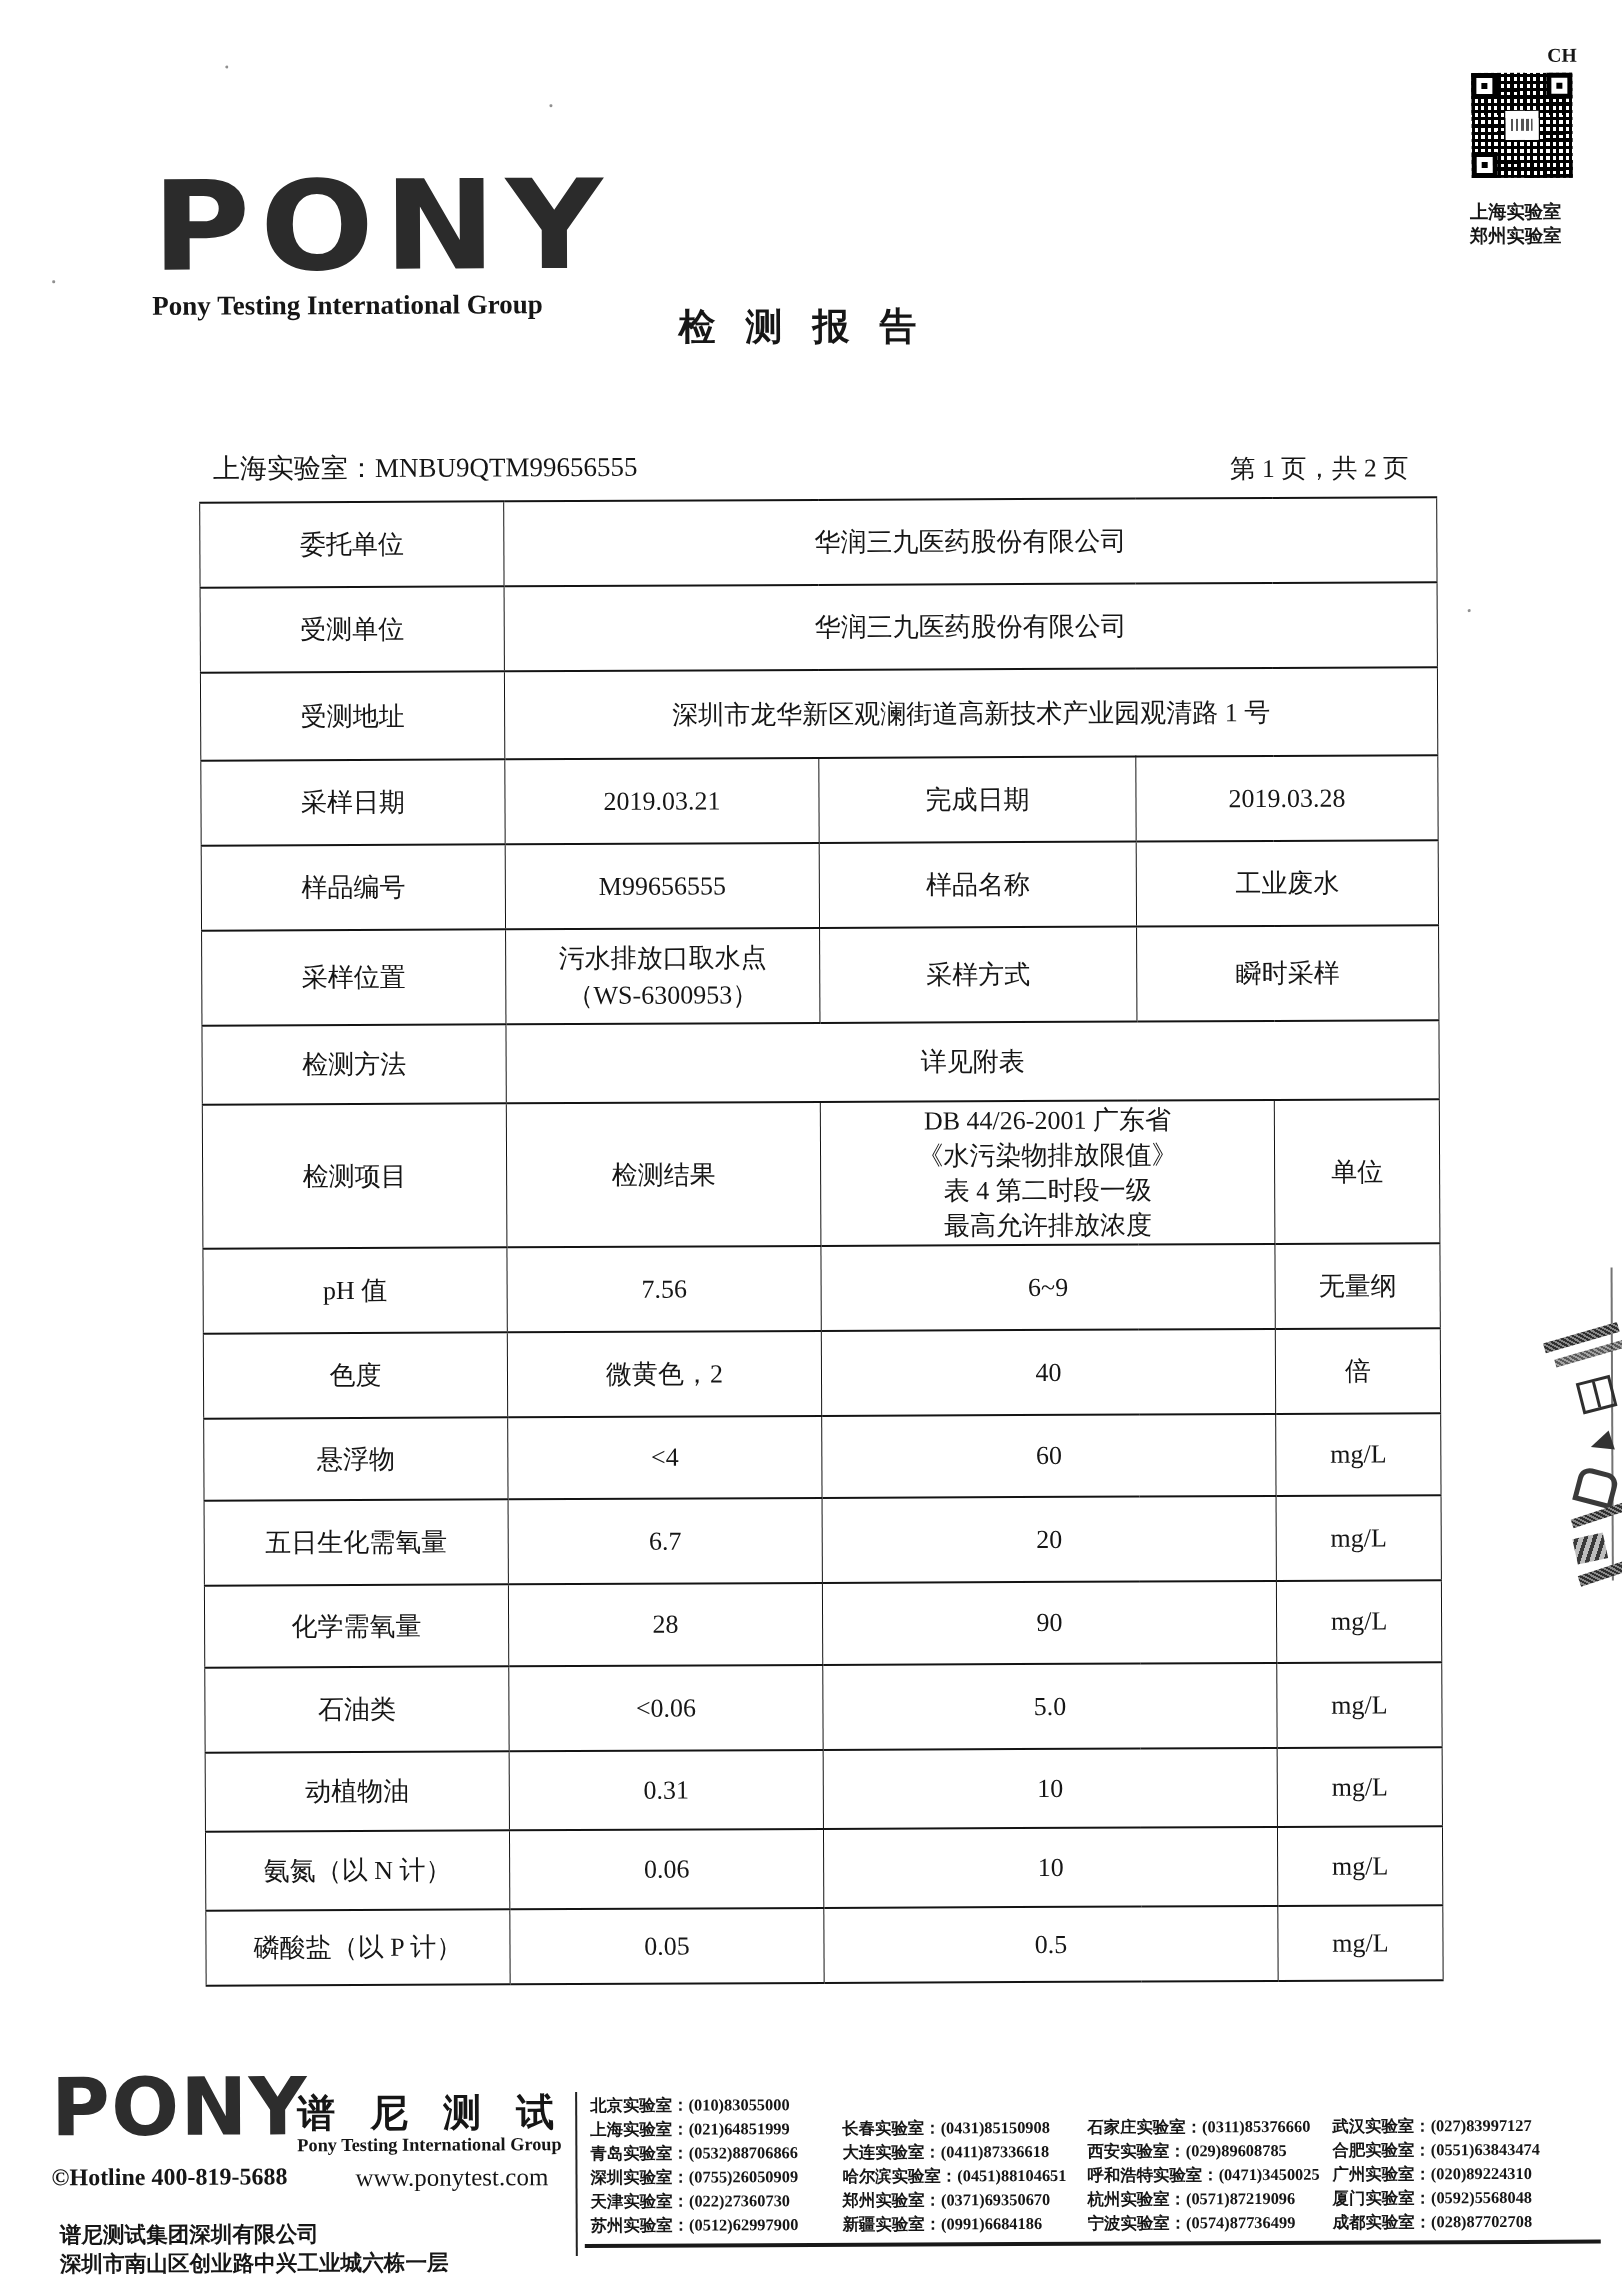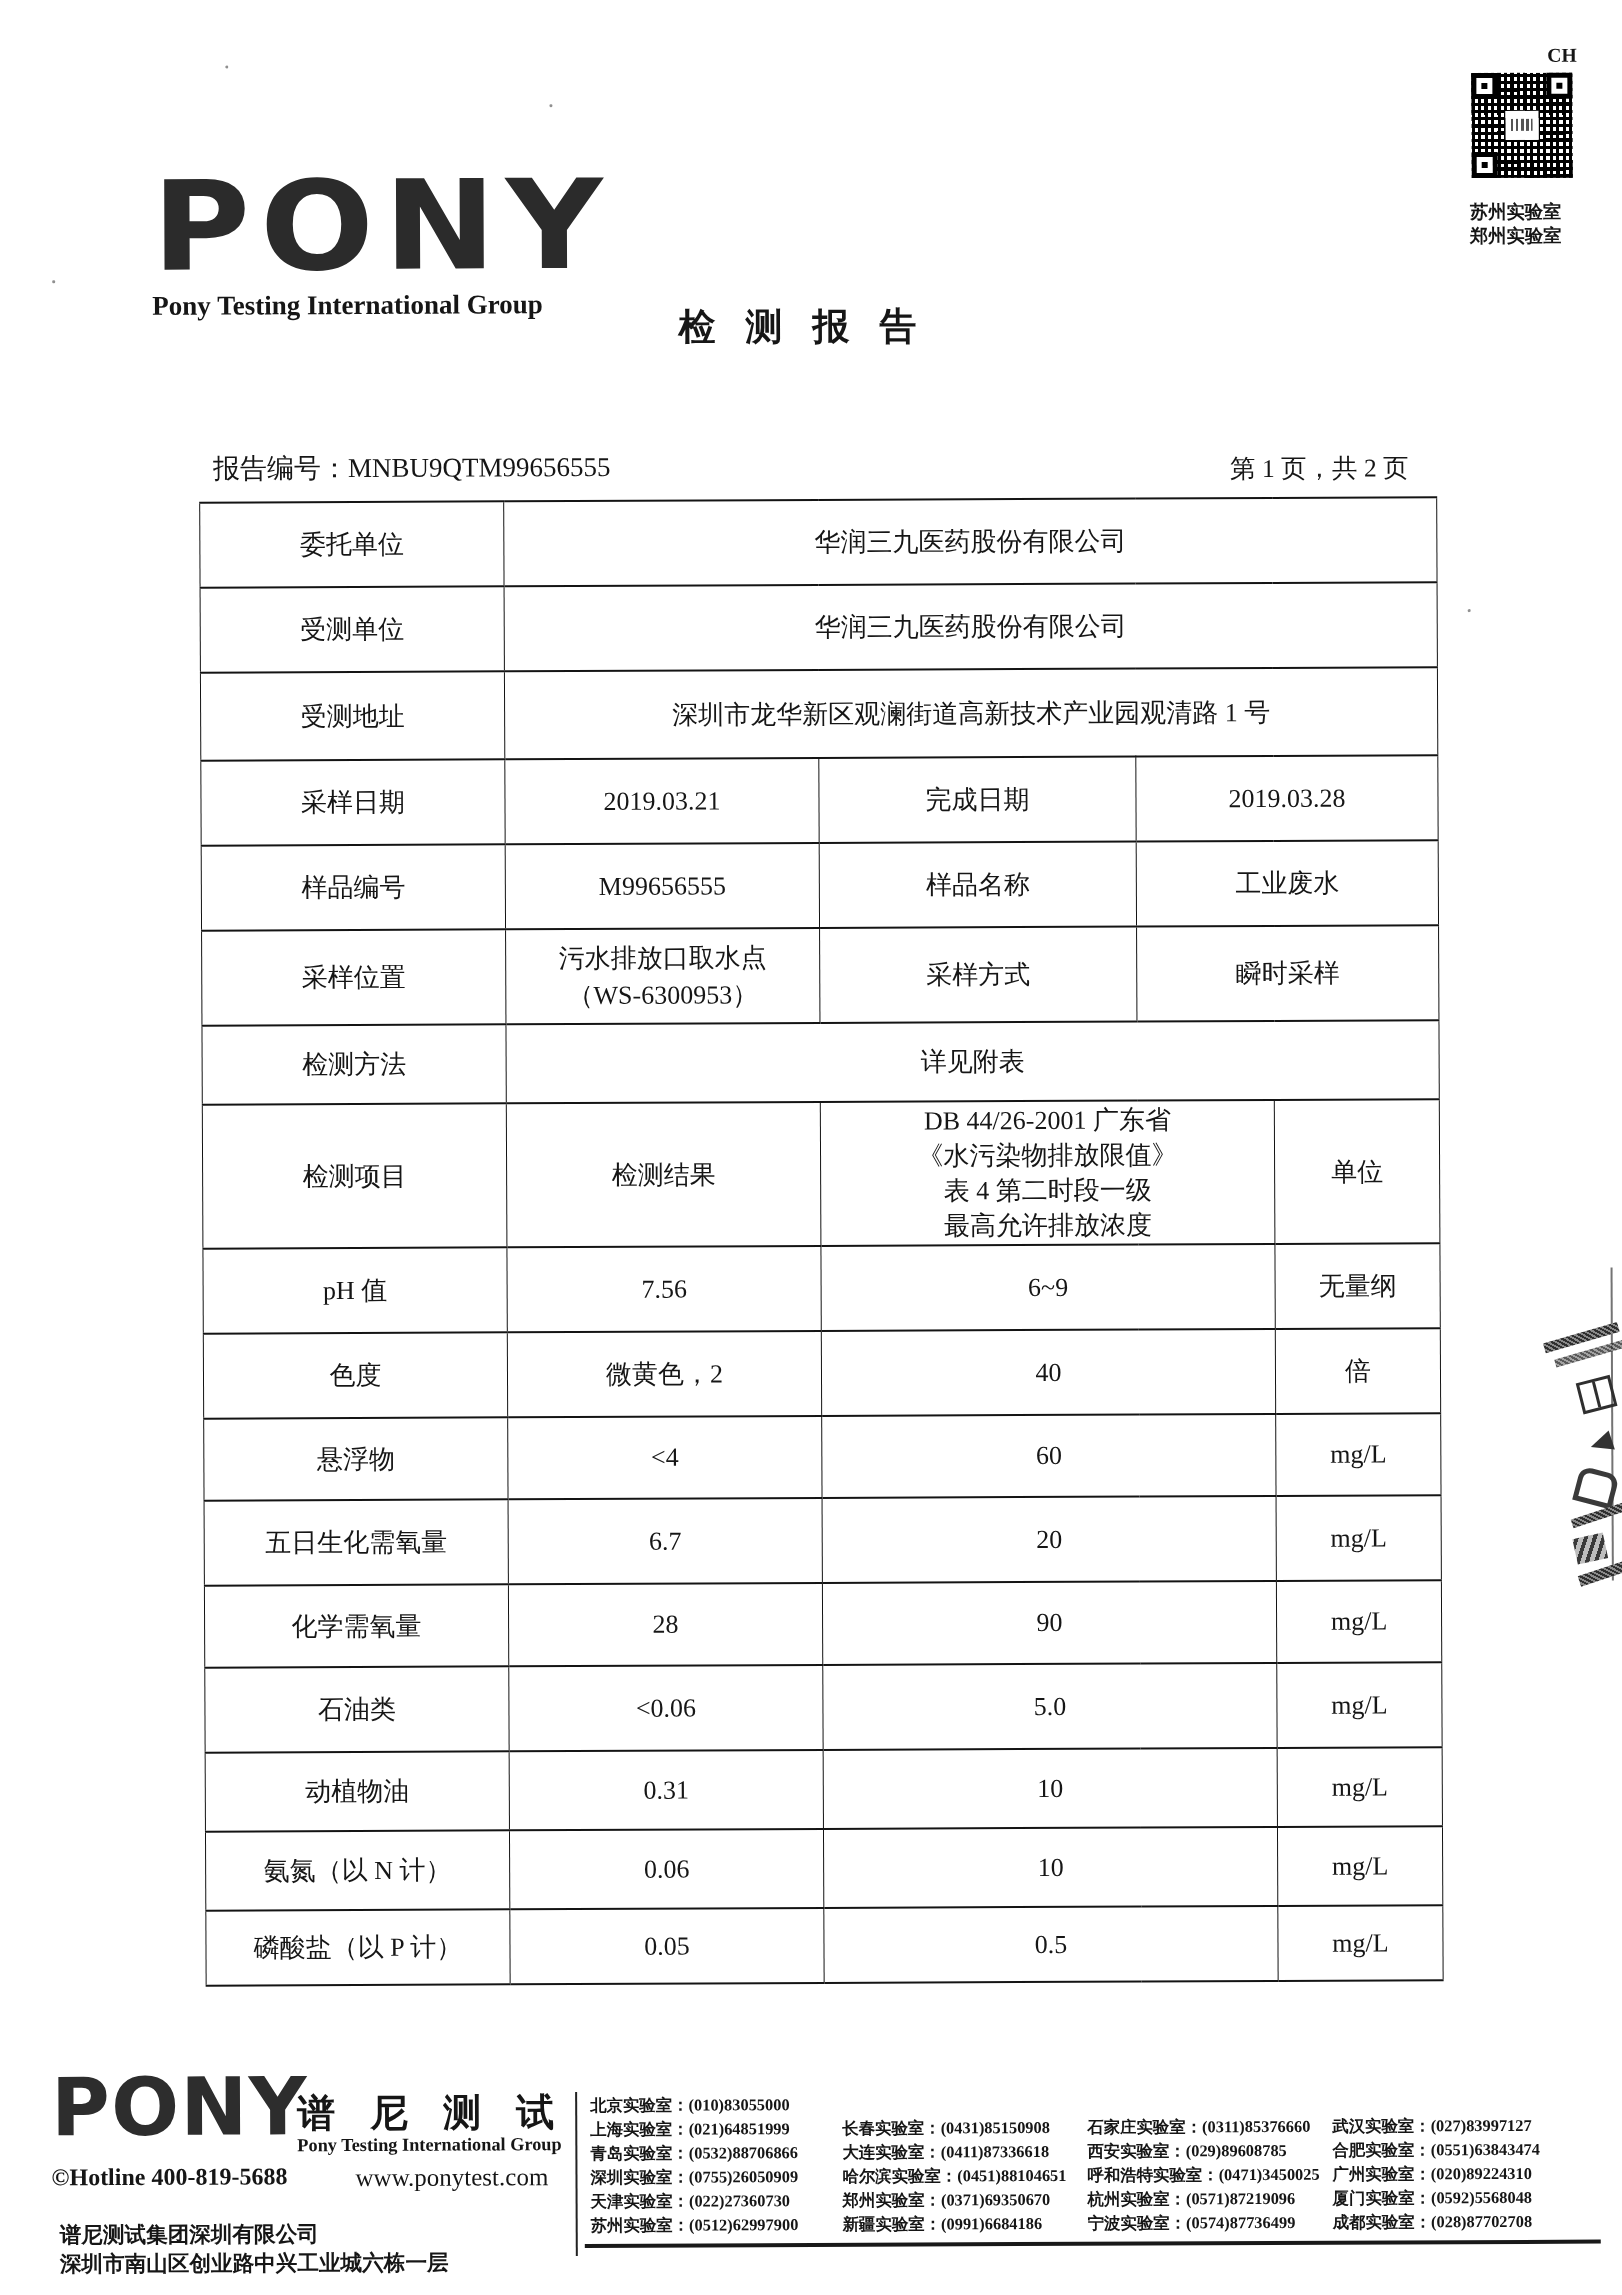--- a/index.html
+++ b/index.html
@@ -99,26 +99,26 @@
   <div class="doc-title">检测报告</div>
 
   <div class="ch-tag">CH</div>
   <div class="qr">
     <div class="finder f-tl"></div>
     <div class="finder f-tr"></div>
     <div class="finder f-bl"></div>
     <div class="qr-center"></div>
   </div>
   <div class="qr-caption">
-    <div>苏州实验室</div>
+    <div>上海实验室</div>
     <div>郑州实验室</div>
   </div>
 
   <div class="report-line">
-    <span>报告编号：</span><span>MNBU9QTM99656555</span>
+    <span>上海实验室：</span><span>MNBU9QTM99656555</span>
   </div>
   <div class="page-info">第 1 页，共 2 页</div>
 
   <table class="main">
     <colgroup>
       <col style="width:304px">
         <col style="width:314px">
         <col style="width:317px">
       <col style="width:137px">
         <col style="width:165px">

